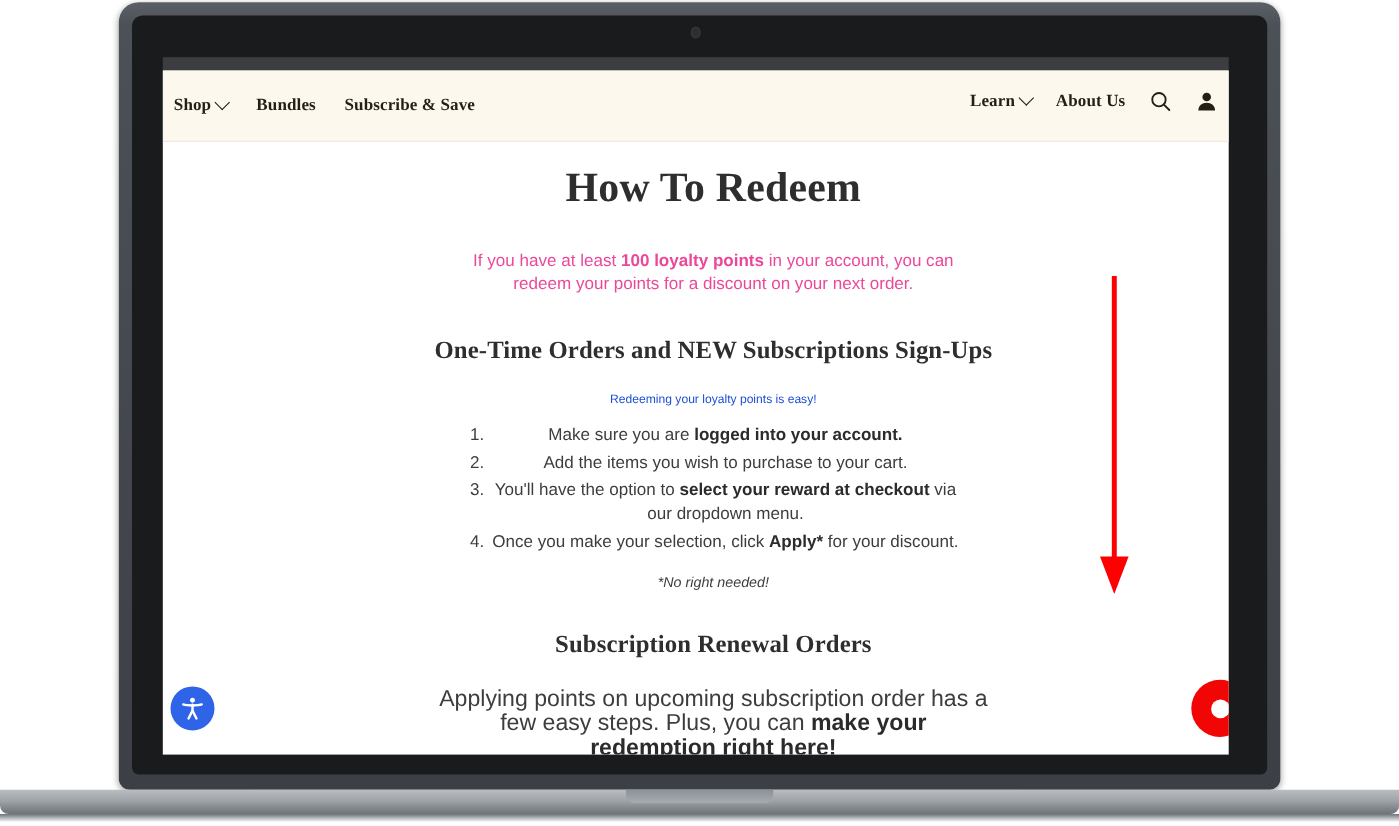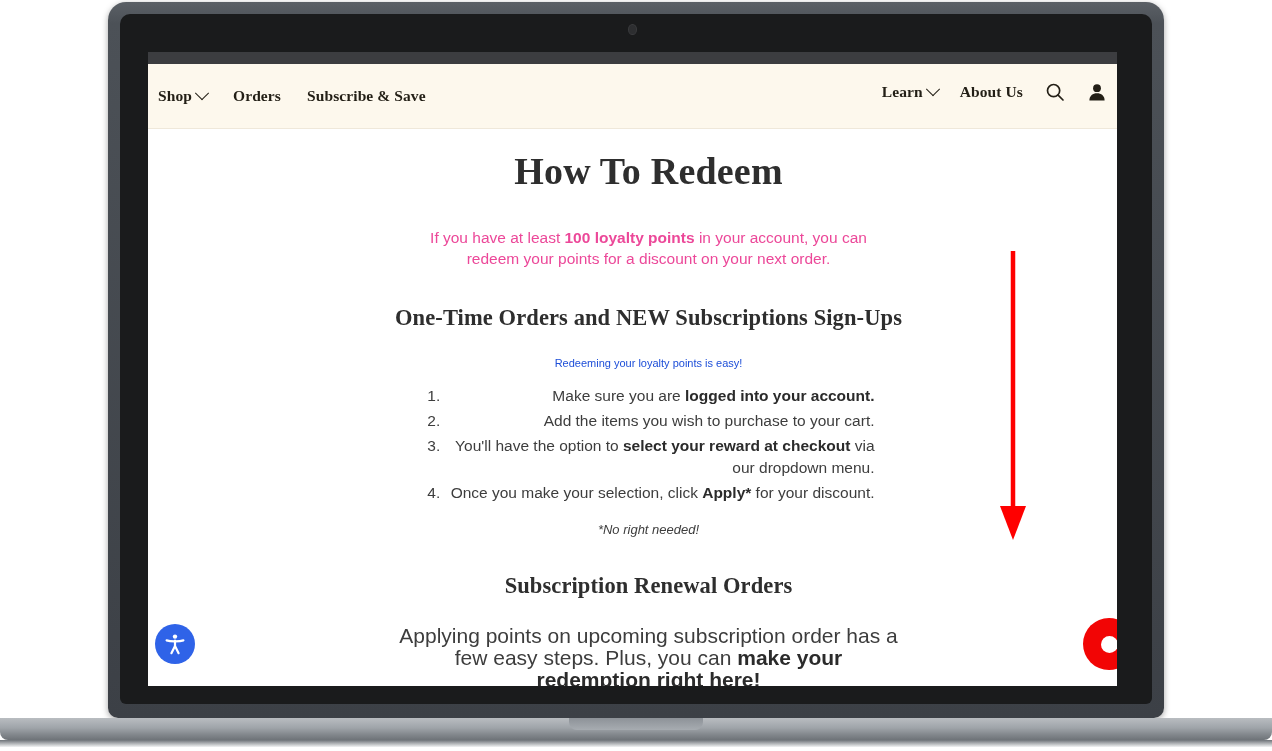--- a/index.html
+++ b/index.html
@@ -158,21 +158,21 @@
   }
   .lede {
     font-size: 11px;
     color: #1d4ed8;
     margin: 26px 0 0 0;
   }
   ol.steps {
     width: 430px;
     margin: 16px auto 0 auto;
     padding: 0 0 0 22px;
-    text-align: right;
+    text-align: center;
     font-size: 15.5px;
     line-height: 22px;
     color: #3d3d3d;
   }
   ol.steps li { margin-bottom: 3px; }
   ol.steps li b { font-weight: bold; color: #2b2b2b; }
   .footnote {
     font-size: 13px;
     font-style: italic;
     color: #3d3d3d;
@@ -232,21 +232,21 @@
 
   <div id="page-viewport">
 
     <div id="site-header">
 
       <div class="nav-left">
         <span class="nav-link">
           <span>Shop</span>
           <i class="chev"></i>
         </span>
-        <span class="nav-link">Orders</span>
+        <span class="nav-link">Bundles</span>
         <span class="nav-link">Subscribe &amp; Save</span>
       </div>
 
 
       <div class="nav-right">
         <span class="nav-link">
           <span>Learn</span>
           <i class="chev"></i>
         </span>
         <span class="nav-link">About Us</span>

